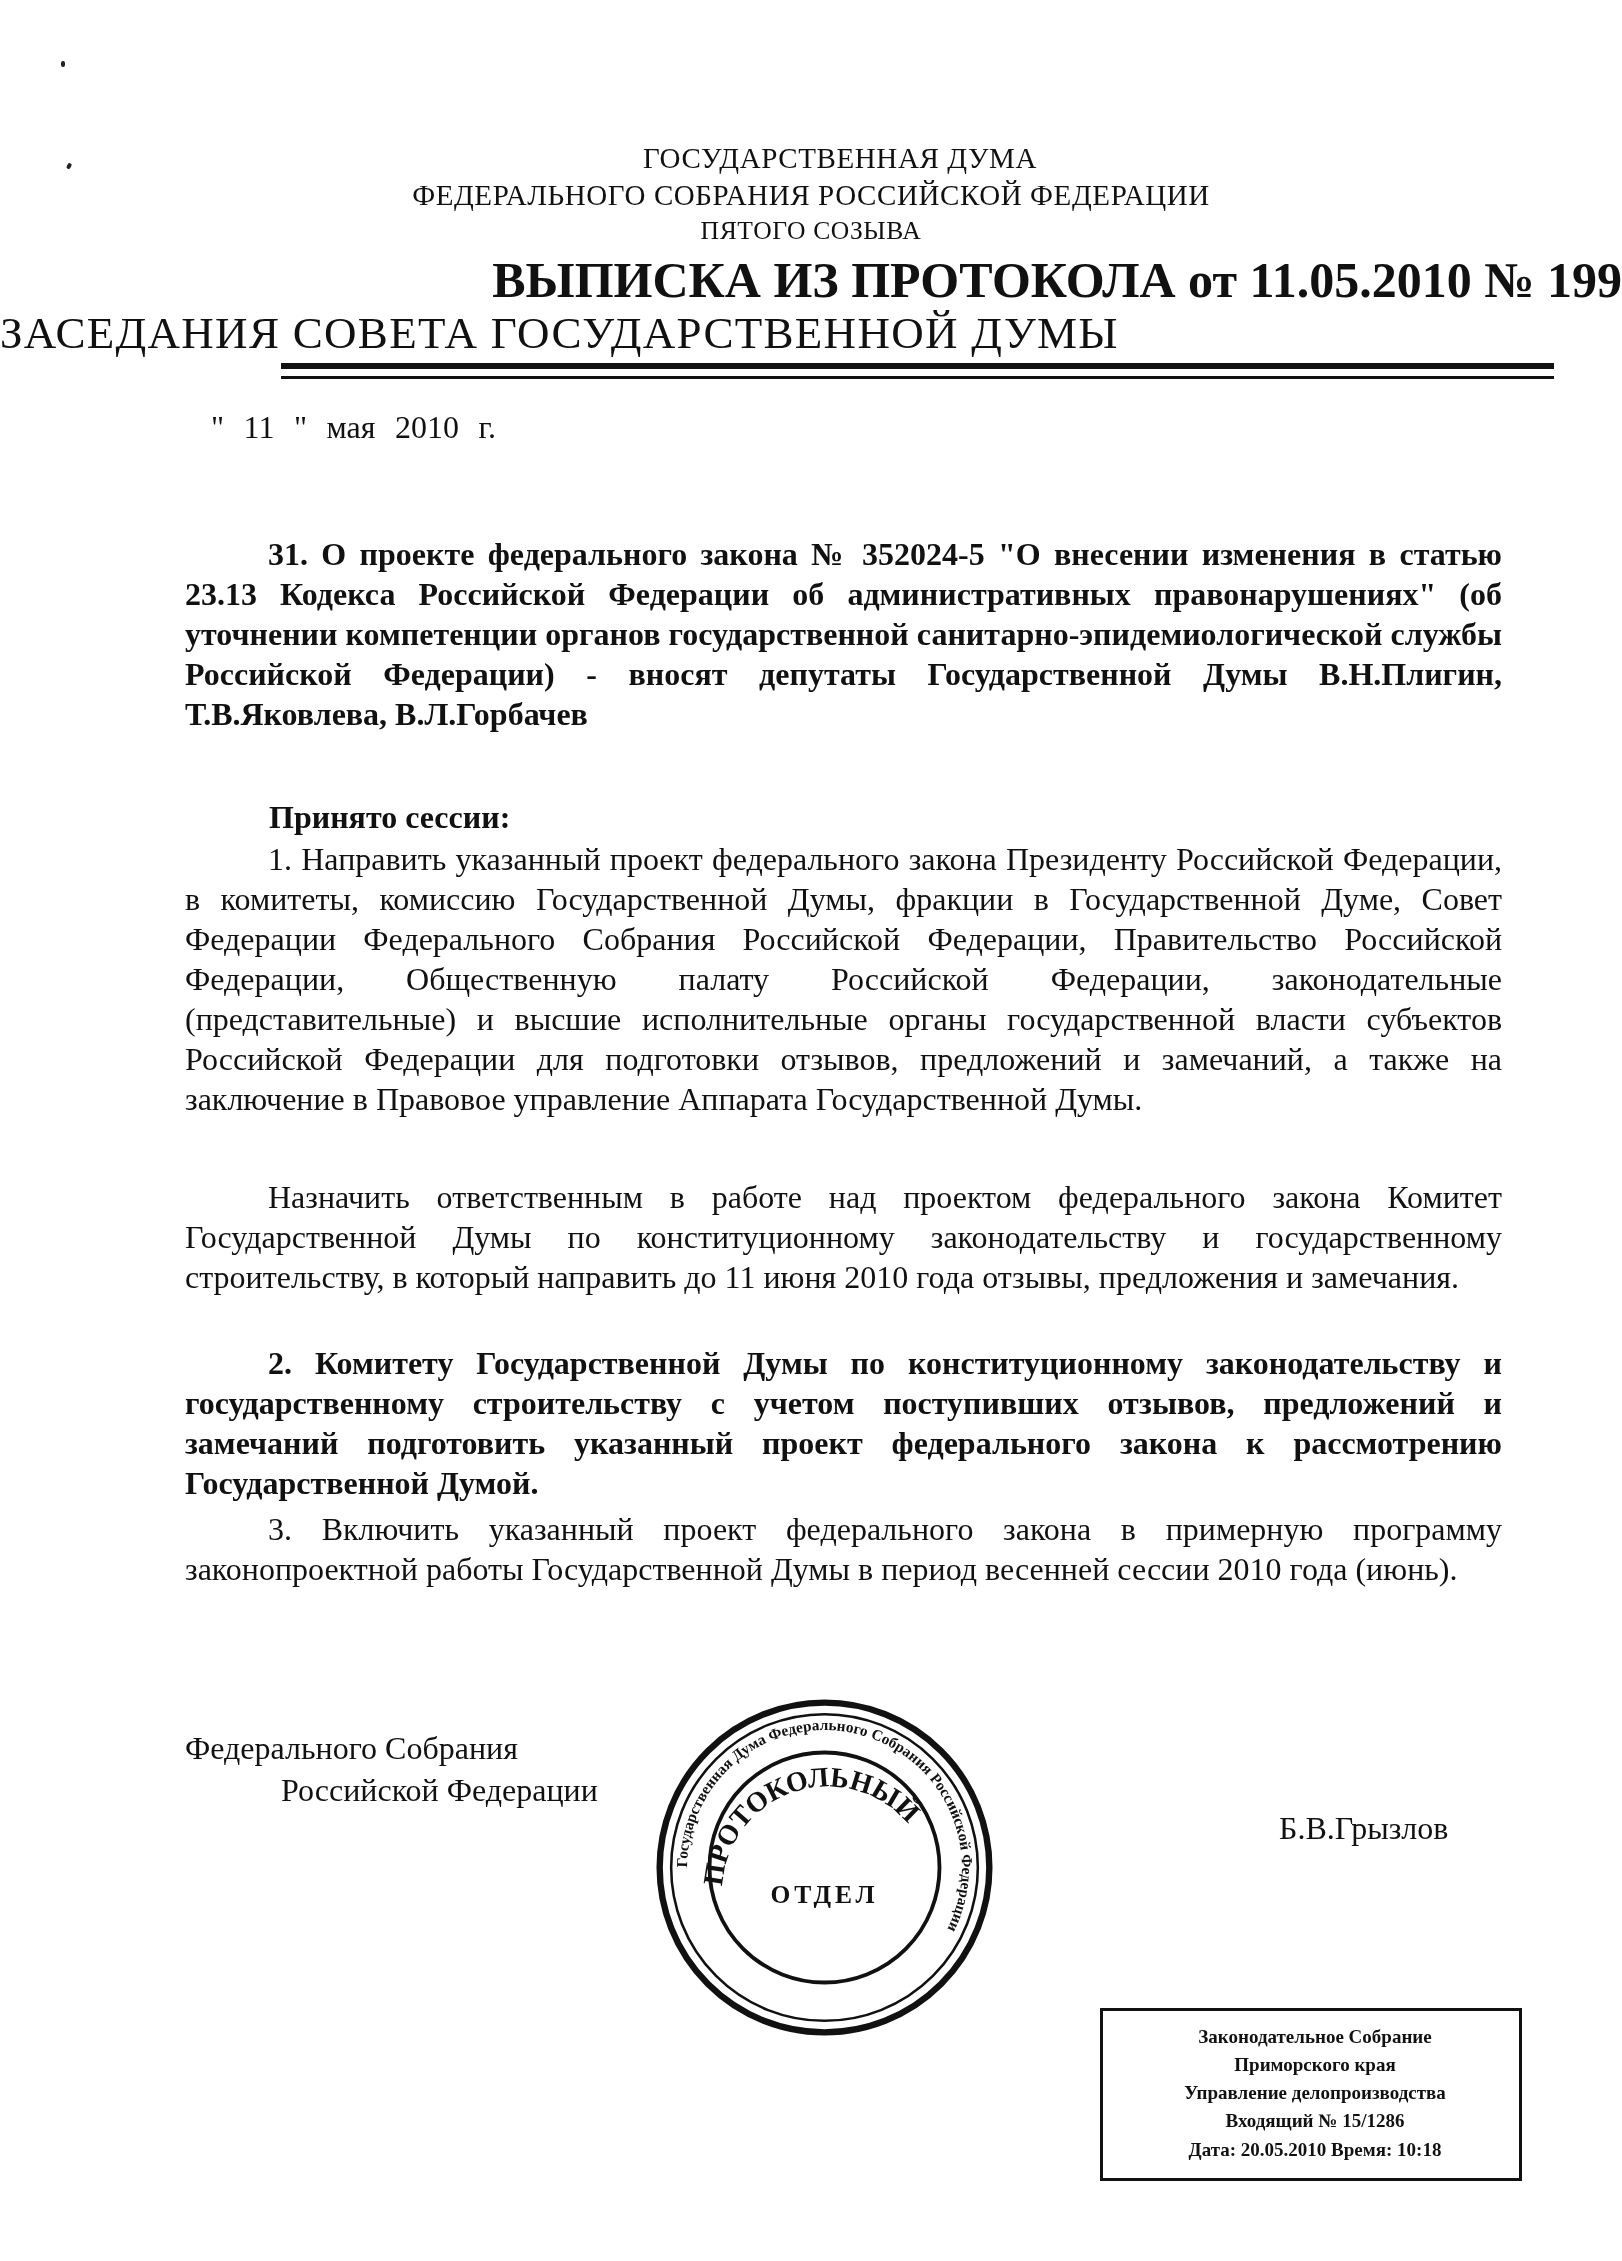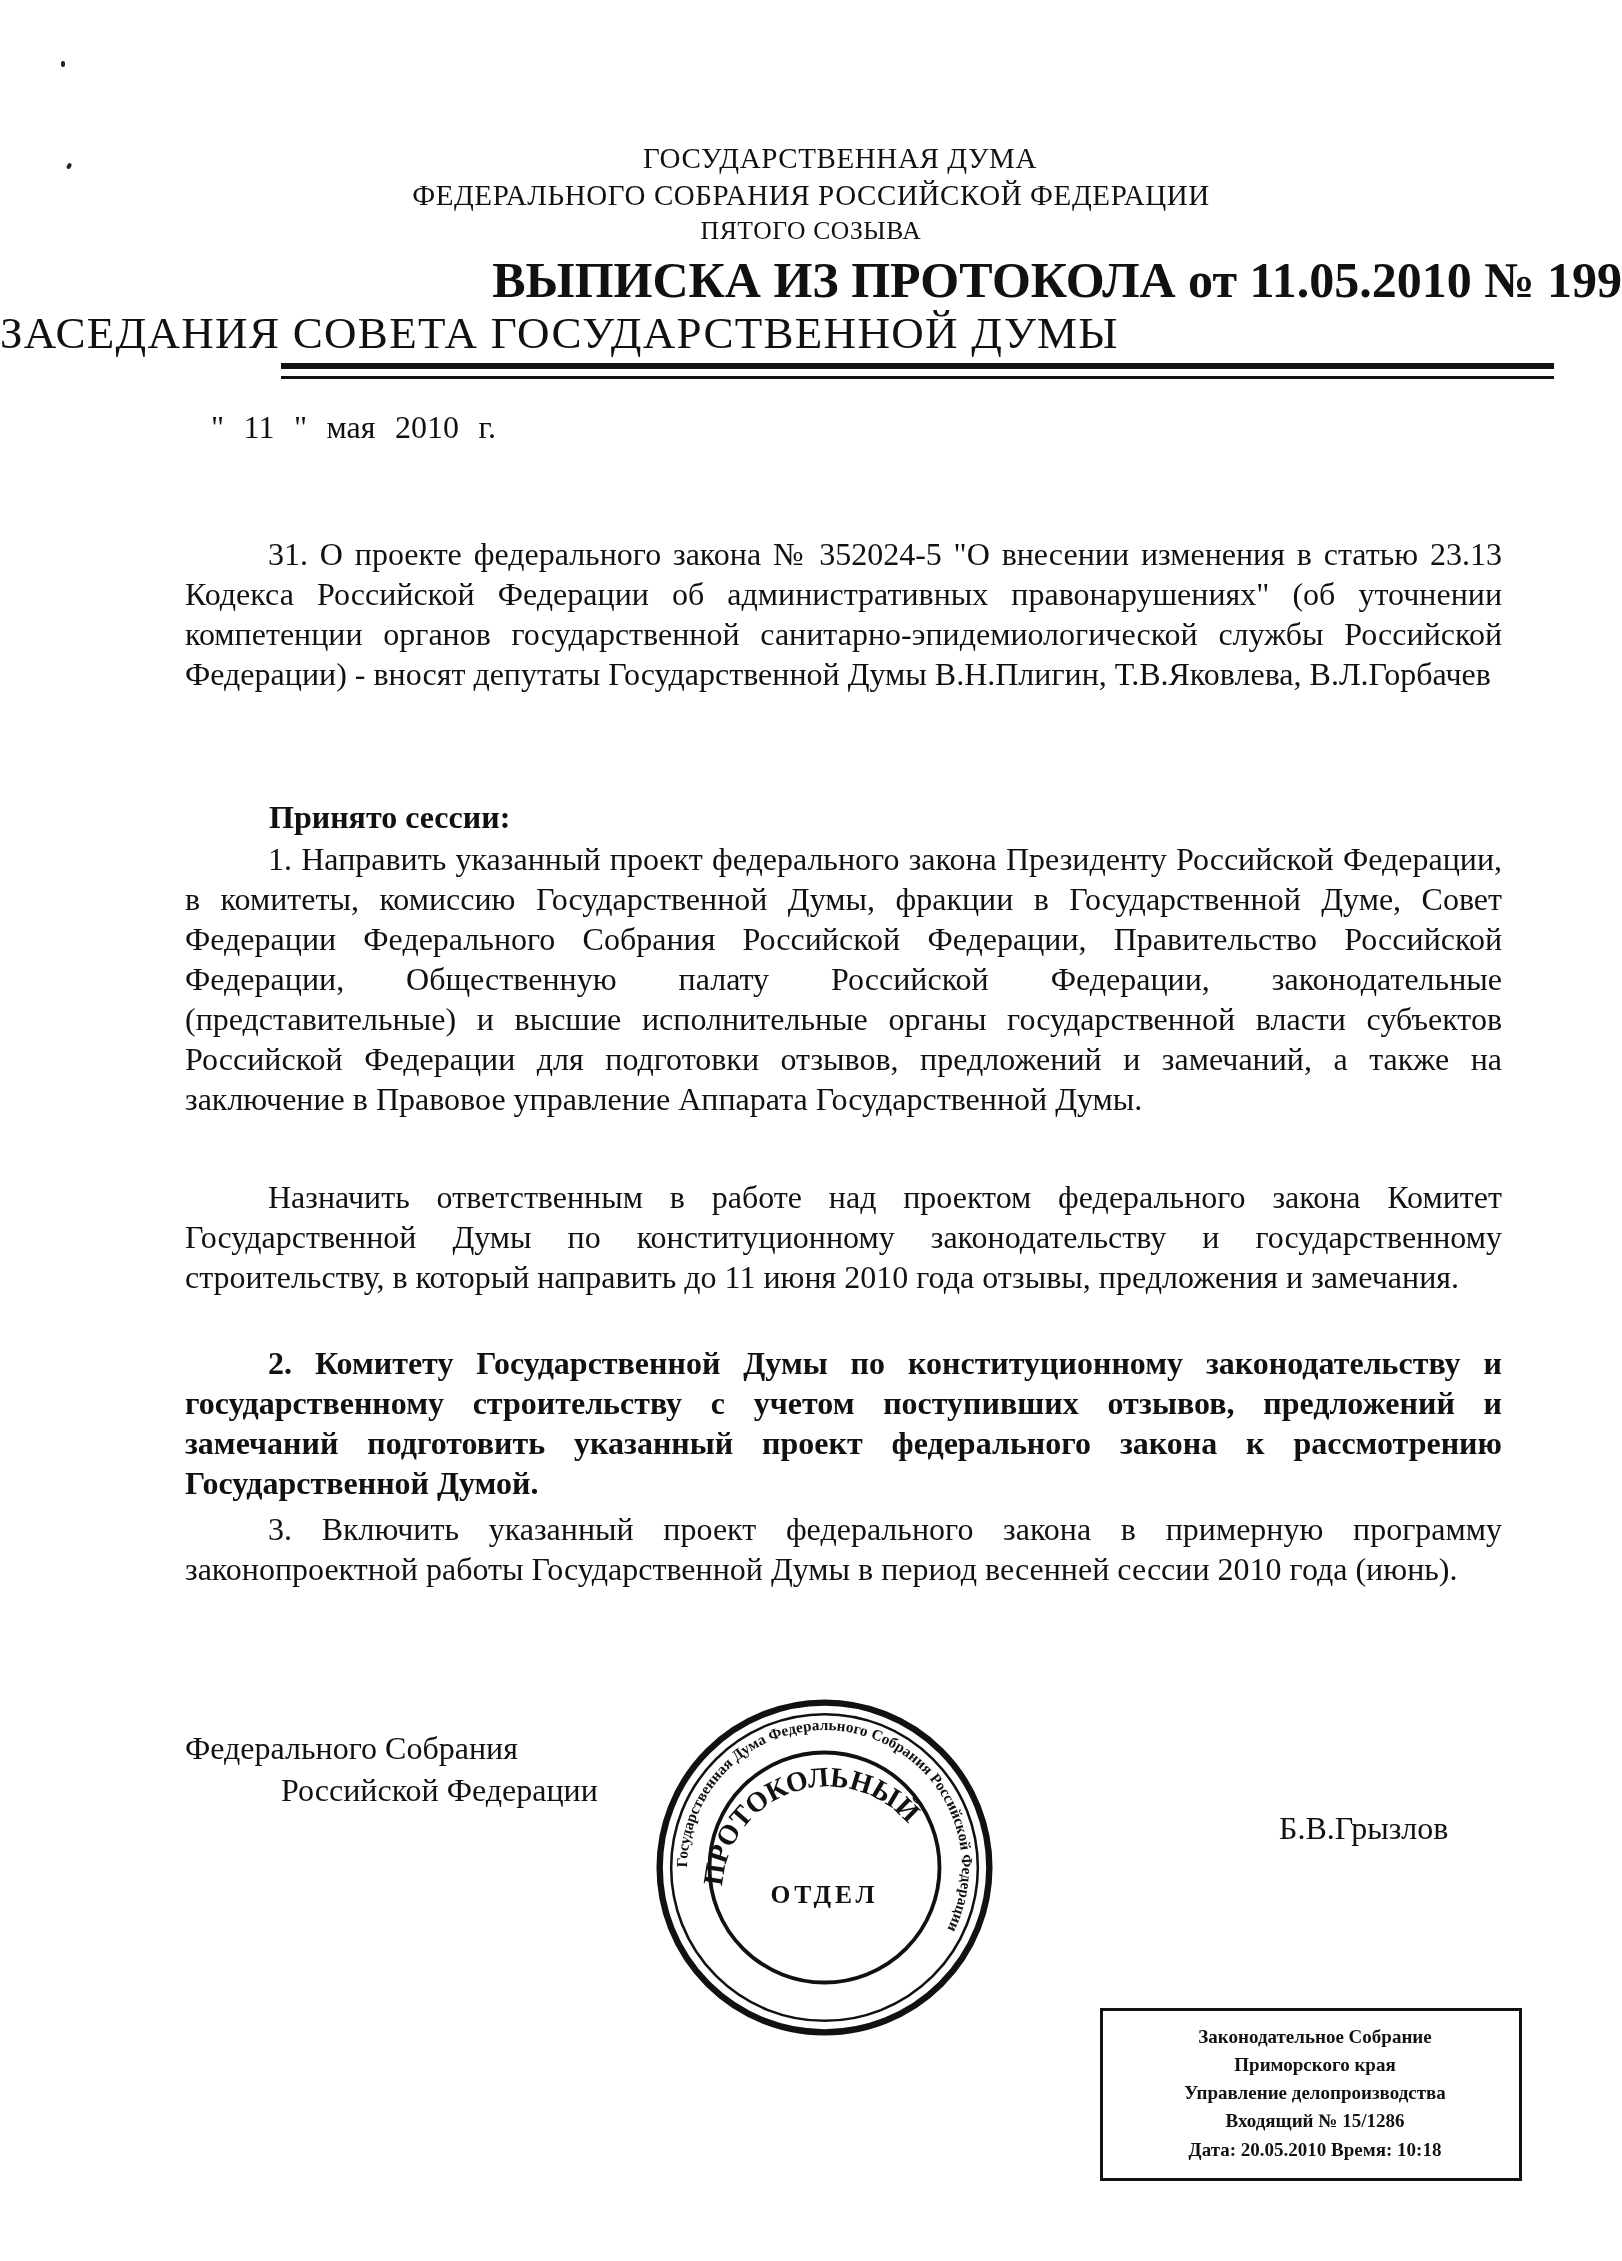--- a/index.html
+++ b/index.html
@@ -4,21 +4,21 @@
 <style>
   html, body { margin: 0; padding: 0; background: #ffffff; }
   body { width: 1622px; height: 2261px; position: relative; overflow: hidden; font-family: "Liberation Serif", "DejaVu Serif", serif; color: #111; }
   .abs { position: absolute; }
   .hdr { left: 0; width: 1622px; text-align: center; font-size: 29px; letter-spacing: 0.6px; }
   .title-main { top: 251px; left: 0; width: 1622px; text-align: right; font-size: 50px; font-weight: bold; }
   .title-sub { top: 307px; left: 0; width: 1622px; text-align: left; font-size: 45px; letter-spacing: 1.3px; }
   .rule1 { top: 363px; left: 281px; width: 1273px; height: 5.8px; background: #111; }
   .rule2 { top: 376px; left: 281px; width: 1273px; height: 2.6px; background: #111; }
   .date-line { top: 409px; left: 211px; font-size: 32px; word-spacing: 11.5px; }
-  .item-heading { top: 534px; left: 185px; width: 1317px; font-size: 32px; font-weight: normal; line-height: 40px; text-align: justify; text-indent: 83px; }
+  .item-heading { top: 534px; left: 185px; width: 1317px; font-size: 32px; font-weight: bold; line-height: 40px; text-align: justify; text-indent: 83px; }
   .decision-label { top: 799px; left: 269px; font-size: 32px; font-weight: bold; }
   .para { left: 185px; width: 1317px; font-size: 32px; line-height: 40px; text-align: justify; text-indent: 83px; }
   .signature-left { top: 1727px; left: 185px; font-size: 32px; line-height: 42px; }
   .signature-left div:nth-child(2), .signature-left div:nth-child(3) { padding-left: 96px; }
   .signer-name { top: 1810px; left: 1279px; font-size: 32px; }
   .stamp { top: 1695px; left: 652px; width: 345px; height: 345px; }
   .reg-box { top: 2008px; left: 1100px; width: 422px; height: 173px; border: 3.8px solid #111; box-sizing: border-box; text-align: center; font-weight: bold; font-size: 19px; line-height: 25.6px; padding-top: 12.8px; padding-left: 8px; }
   .reg-box div { margin-bottom: 2.6px; }
   .speck { width: 3.8px; height: 6.4px; background: #222; border-radius: 1.9px; }
 </style>

